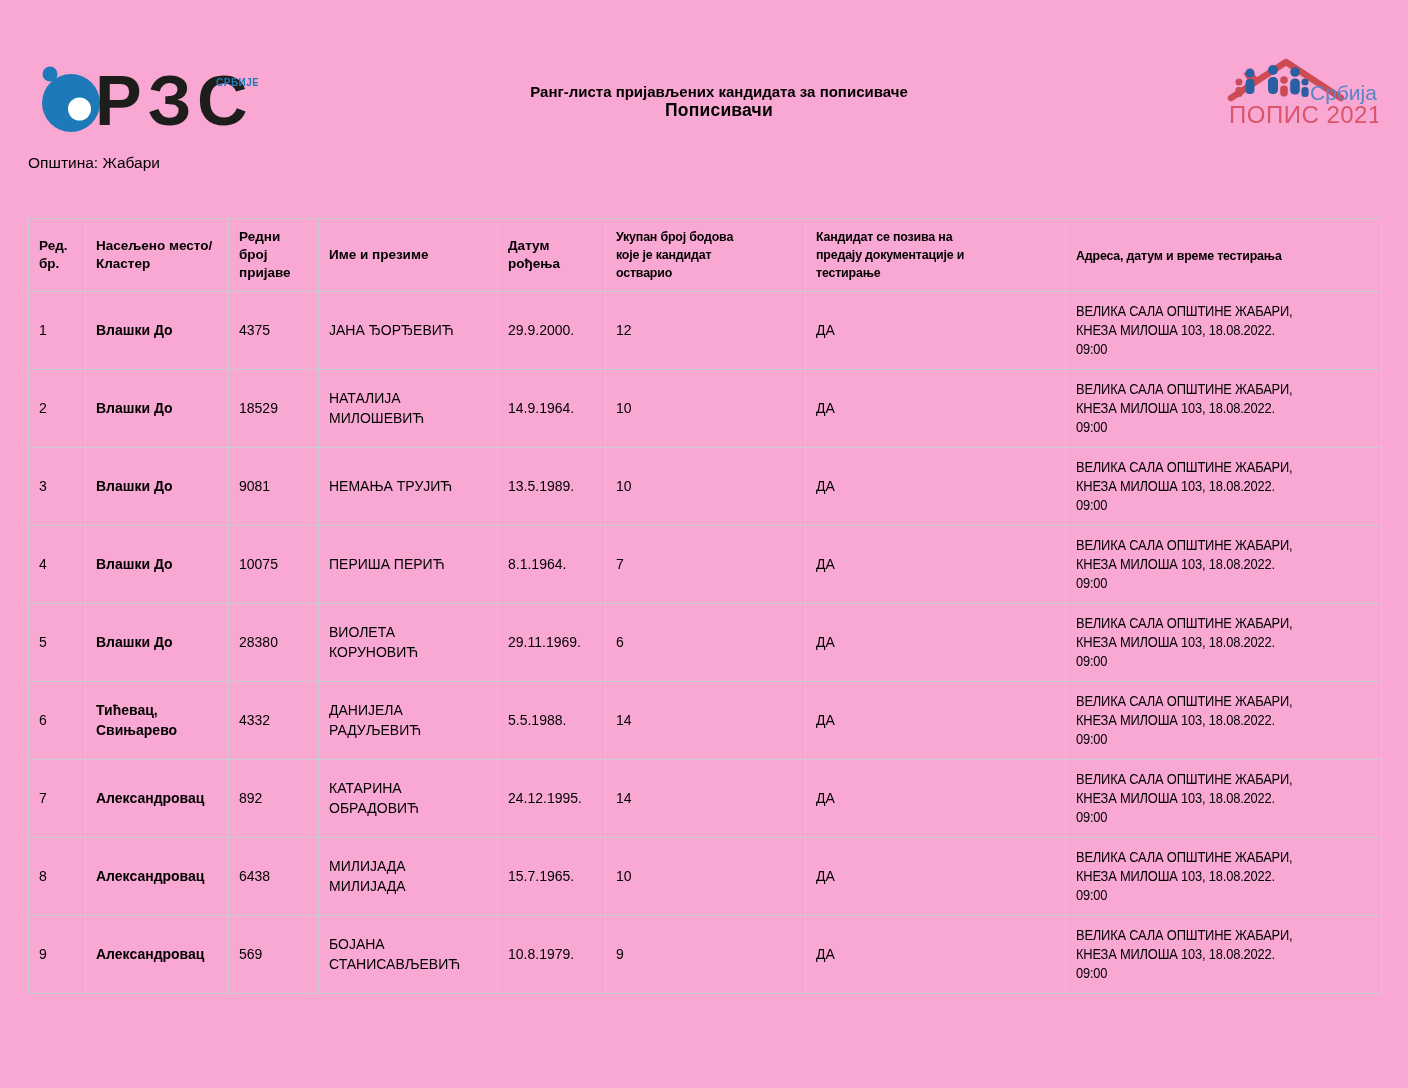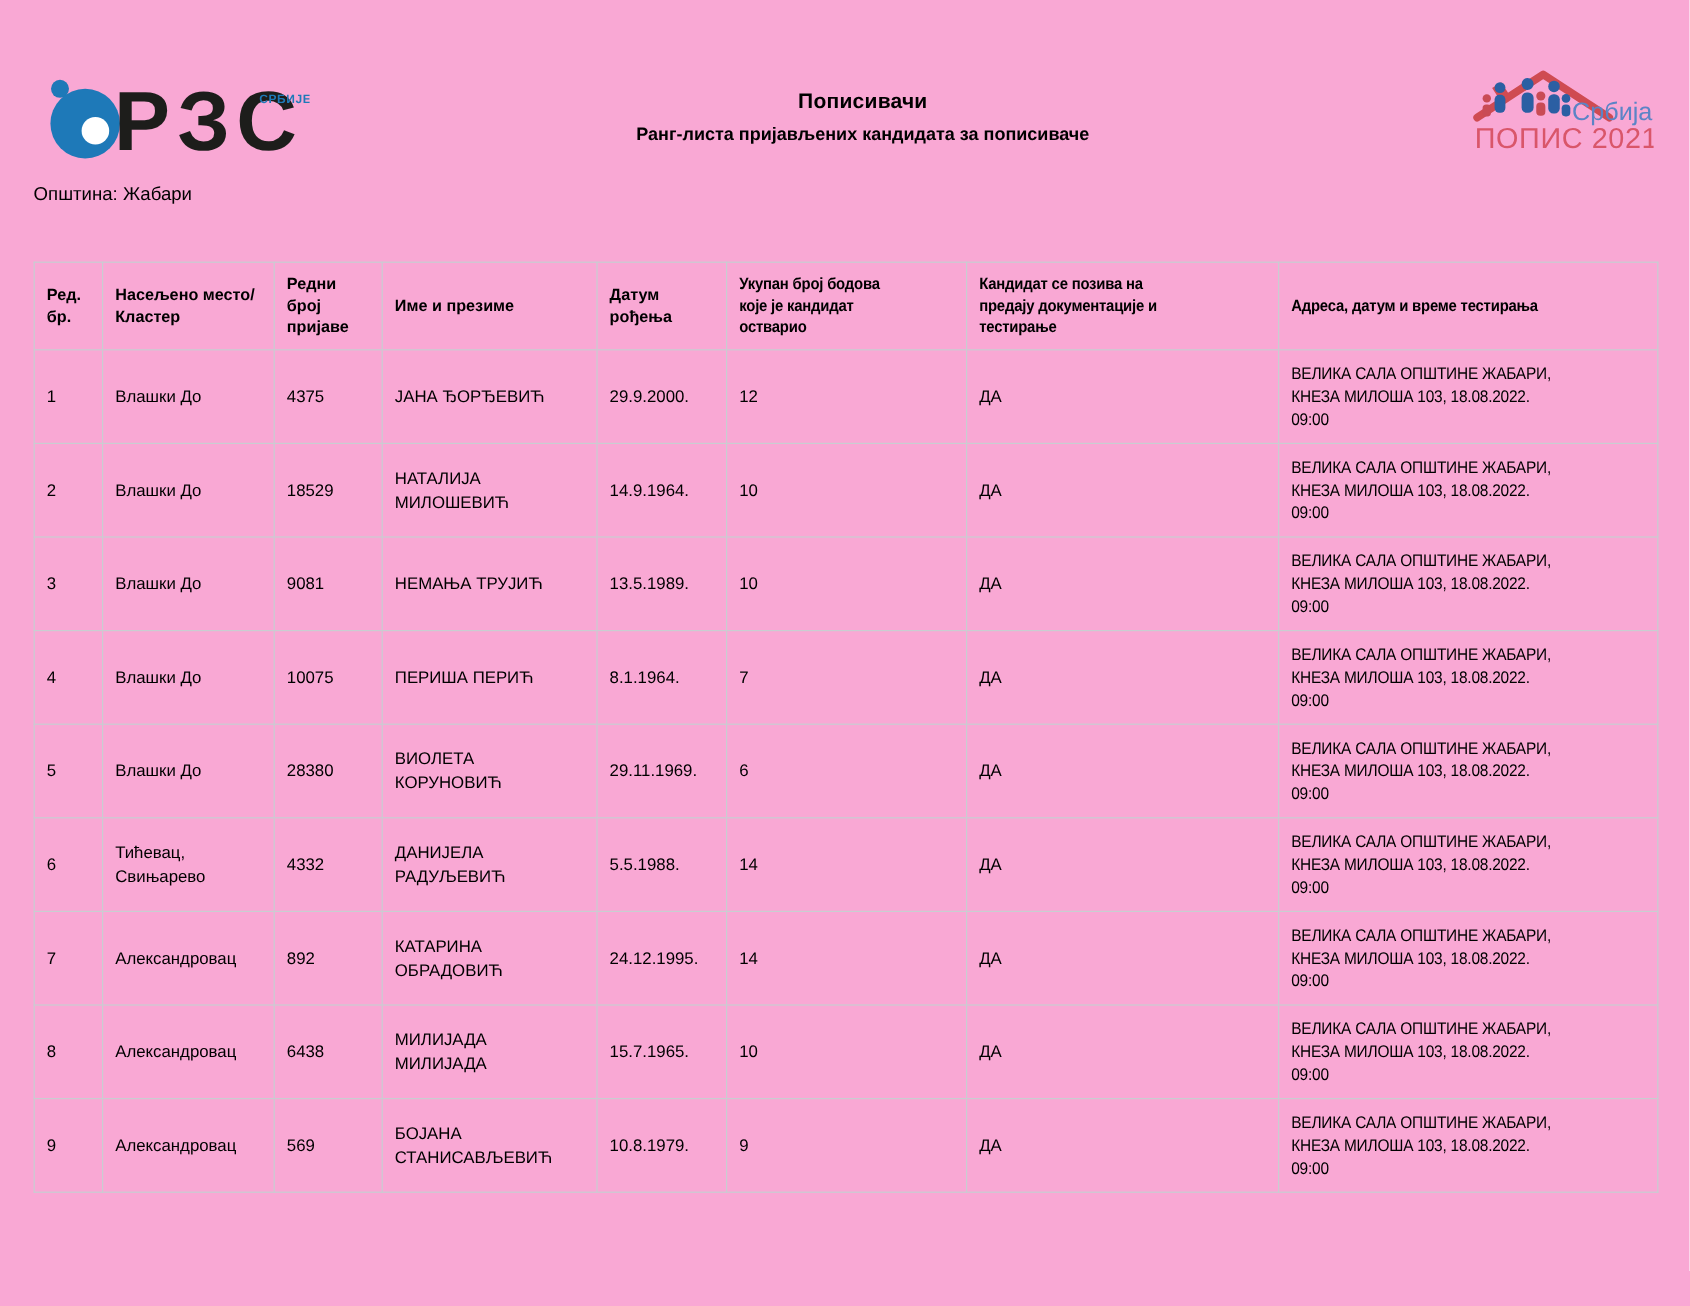--- a/index.html
+++ b/index.html
@@ -43,21 +43,21 @@
     display:inline-block;
     transform:scaleX(0.92);
     transform-origin:0 50%;
     letter-spacing:-0.2px;
   }
   thead th:nth-child(6) > .hcell{width:150px;}
   thead th:nth-child(7) > .hcell{width:185px;}
   thead th:nth-child(8) > .hcell{white-space:nowrap;}
   tbody td:nth-child(8) > .dcell{width:250px;}
   tbody td:nth-child(4) > .dcell{max-width:152px;}
-  tbody td:nth-child(2) > .dcell{max-width:123px;}
+  tbody td:nth-child(2) > .dcell{max-width:123px;font-weight:bold;}
 </style>
 </head>
 <body>
 
 <div id="page">
 
   <svg id="rzs-logo" viewBox="0 0 225 85" xmlns="http://www.w3.org/2000/svg">
     <circle cx="17" cy="22" r="7.5" fill="#1e79b8"></circle>
     <circle cx="38" cy="51" r="29" fill="#1e79b8"></circle>
     <circle cx="46.5" cy="57" r="11.5" fill="#ffffff"></circle>
@@ -79,22 +79,22 @@
     <rect x="54.2" y="29.5" width="7.6" height="11" rx="3.4" fill="#c94b55"></rect>
     <circle cx="69" cy="16" r="4.8" fill="#2b5fa3"></circle>
     <rect x="64.2" y="22.5" width="9.6" height="16" rx="4.3" fill="#2b5fa3"></rect>
     <circle cx="79" cy="26" r="3.6" fill="#2b5fa3"></circle>
     <rect x="75.4" y="31" width="7.2" height="10" rx="3.2" fill="#2b5fa3"></rect>
     <text x="84" y="44" font-family="Liberation Sans, sans-serif" font-size="21" fill="#5b84c6">Србија</text>
     <text x="3" y="67" font-family="Liberation Sans, sans-serif" font-size="24" letter-spacing="0.5" fill="#d9566a">ПОПИС 2021</text>
   </svg>
 
   <div id="title-block">
+    <div id="report-subtitle">Ранг-листа пријављених кандидата за пописиваче</div>
     <div id="report-title">Пописивачи</div>
-    <div id="report-subtitle">Ранг-листа пријављених кандидата за пописиваче</div>
   </div>
 
   <div id="info-block">
     <div>Општина: Жабари</div>
   </div>
 
   <table id="candidates-table">
     <colgroup>
       <col style="width:57px">
         <col style="width:143px">

